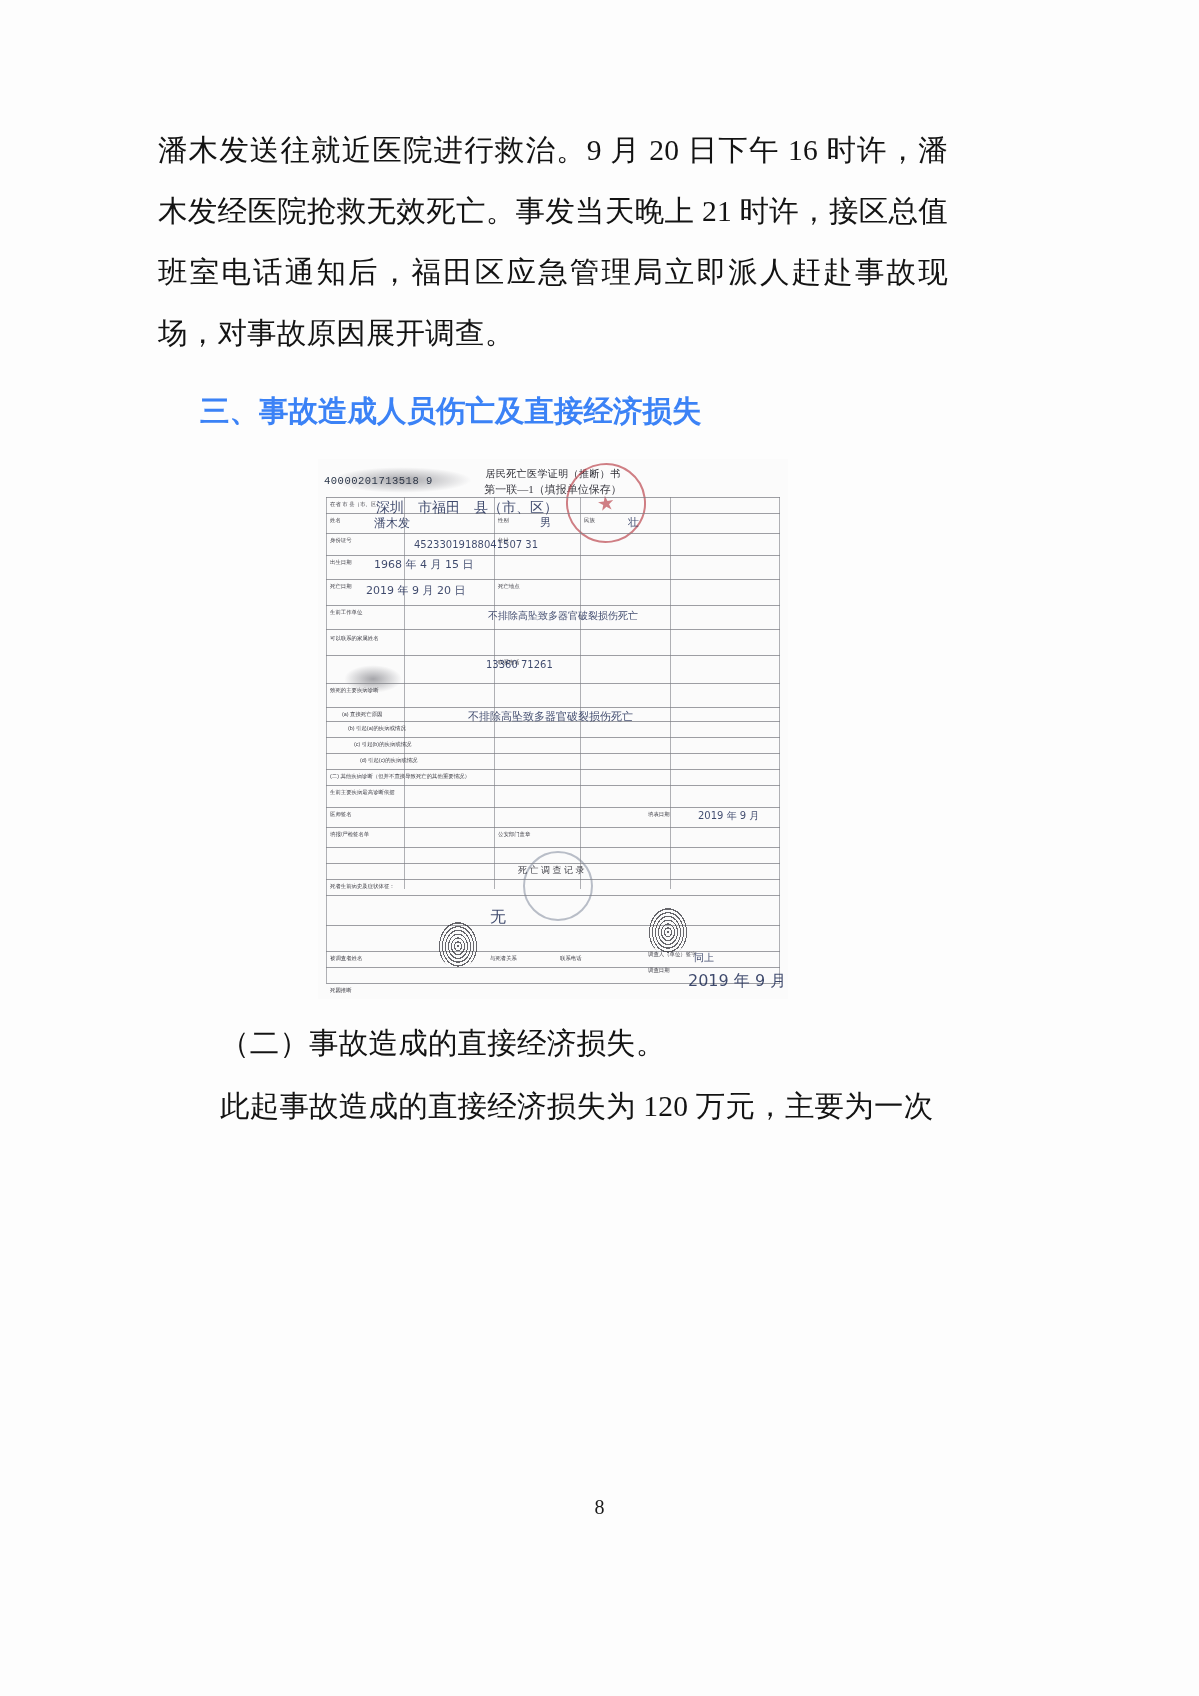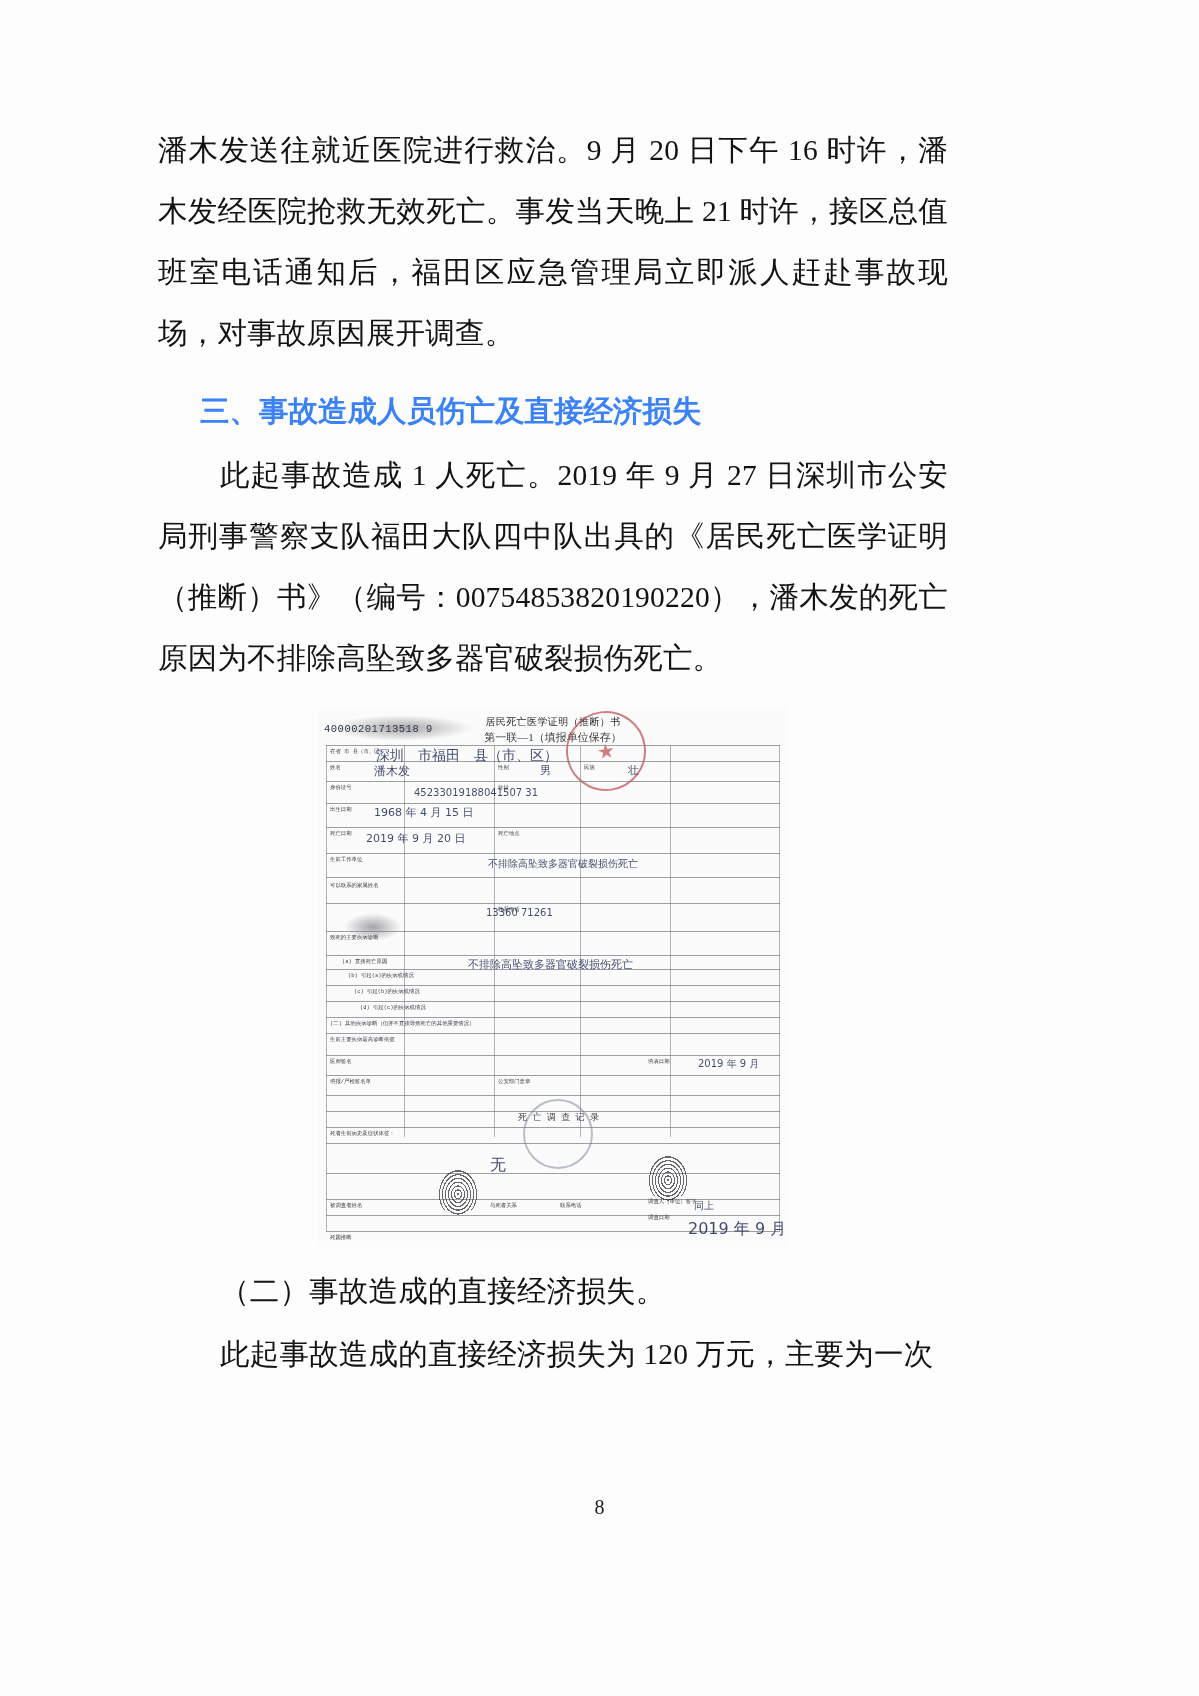--- a/index.html
+++ b/index.html
@@ -147,21 +147,21 @@
     font-family: "DejaVu Sans", sans-serif;
     color: #1b2a58;
     font-size: 14px;
     opacity: 0.85;
     white-space: nowrap;
   }
   .tiny-label {
     position: absolute;
     font-size: 5.4px;
     color: #3c3c44;
-    font-family: Liberation Mono, monospace;
+    font-family: Liberation Sans, sans-serif;
     white-space: nowrap;
     line-height: 7px;
   }
   .thumbprint {
     position: absolute;
     width: 40px;
     height: 46px;
     border-radius: 50% 50% 45% 45%;
     background:
       repeating-radial-gradient(ellipse at 50% 55%, #2c2c34 0 1px, rgba(255,255,255,0) 1px 3px);
@@ -187,21 +187,20 @@
 <body>
 
 <div class="page">
   <div class="content">
 
     <p class="body-text">潘木发送往就近医院进行救治。9 月 20 日下午 16 时许，潘木发经医院抢救无效死亡。事发当天晚上 21 时许，接区总值班室电话通知后，福田区应急管理局立即派人赶赴事故现场，对事故原因展开调查。</p>
 
     <h2 class="section-heading">三、事故造成人员伤亡及直接经济损失</h2>
 
 
-    <p class="body-text indent">此起事故造成 1 人死亡。2019 年 9 月 27 日深圳市公安局刑事警察支队福田大队四中队出具的《居民死亡医学证明（推断）书》（编号：00754853820190220），潘木发的死亡原因为不排除高坠致多器官破裂损伤死亡。</p>
 
     <div class="figure">
       <div class="scan">
         <div class="scan-inner">
 
           <div class="scan-title">居民死亡医学证明（推断）书</div>
           <div class="scan-sub">第一联—1（填报单位保存）</div>
           <div class="scan-serial">40000201713518 9</div>
 
           <div class="stamp" style="left:248px; top:4px;"></div>

